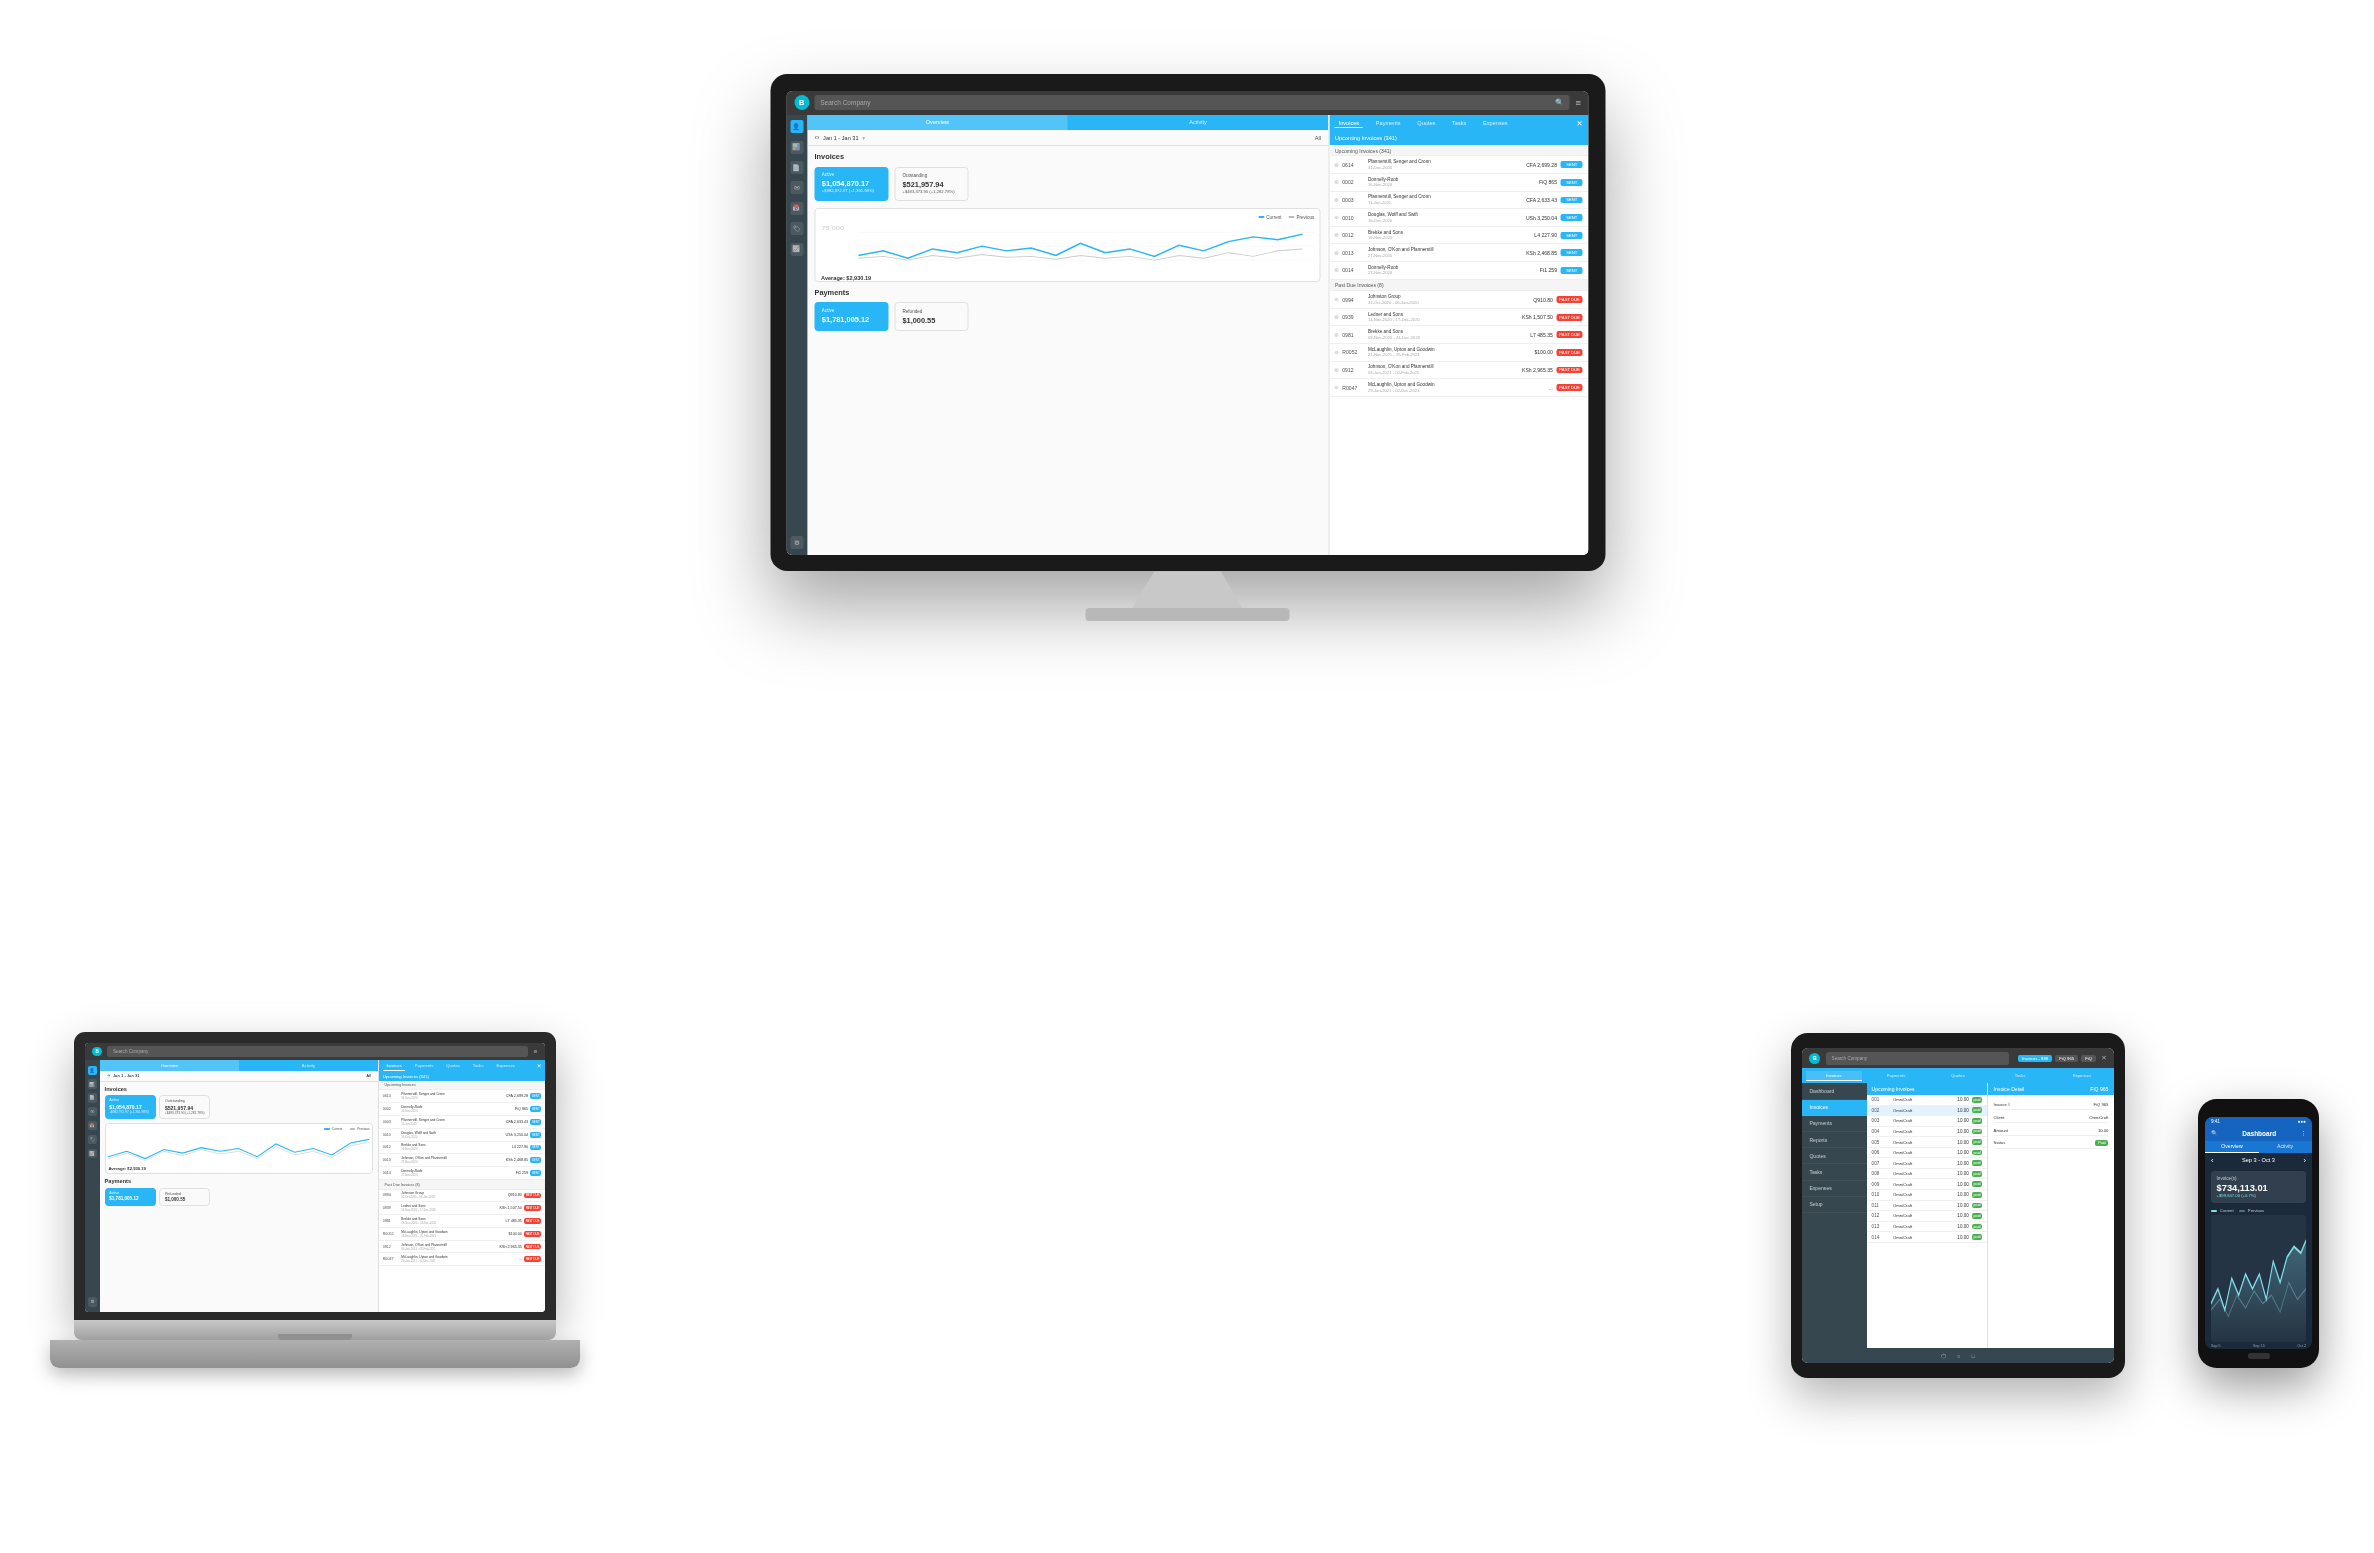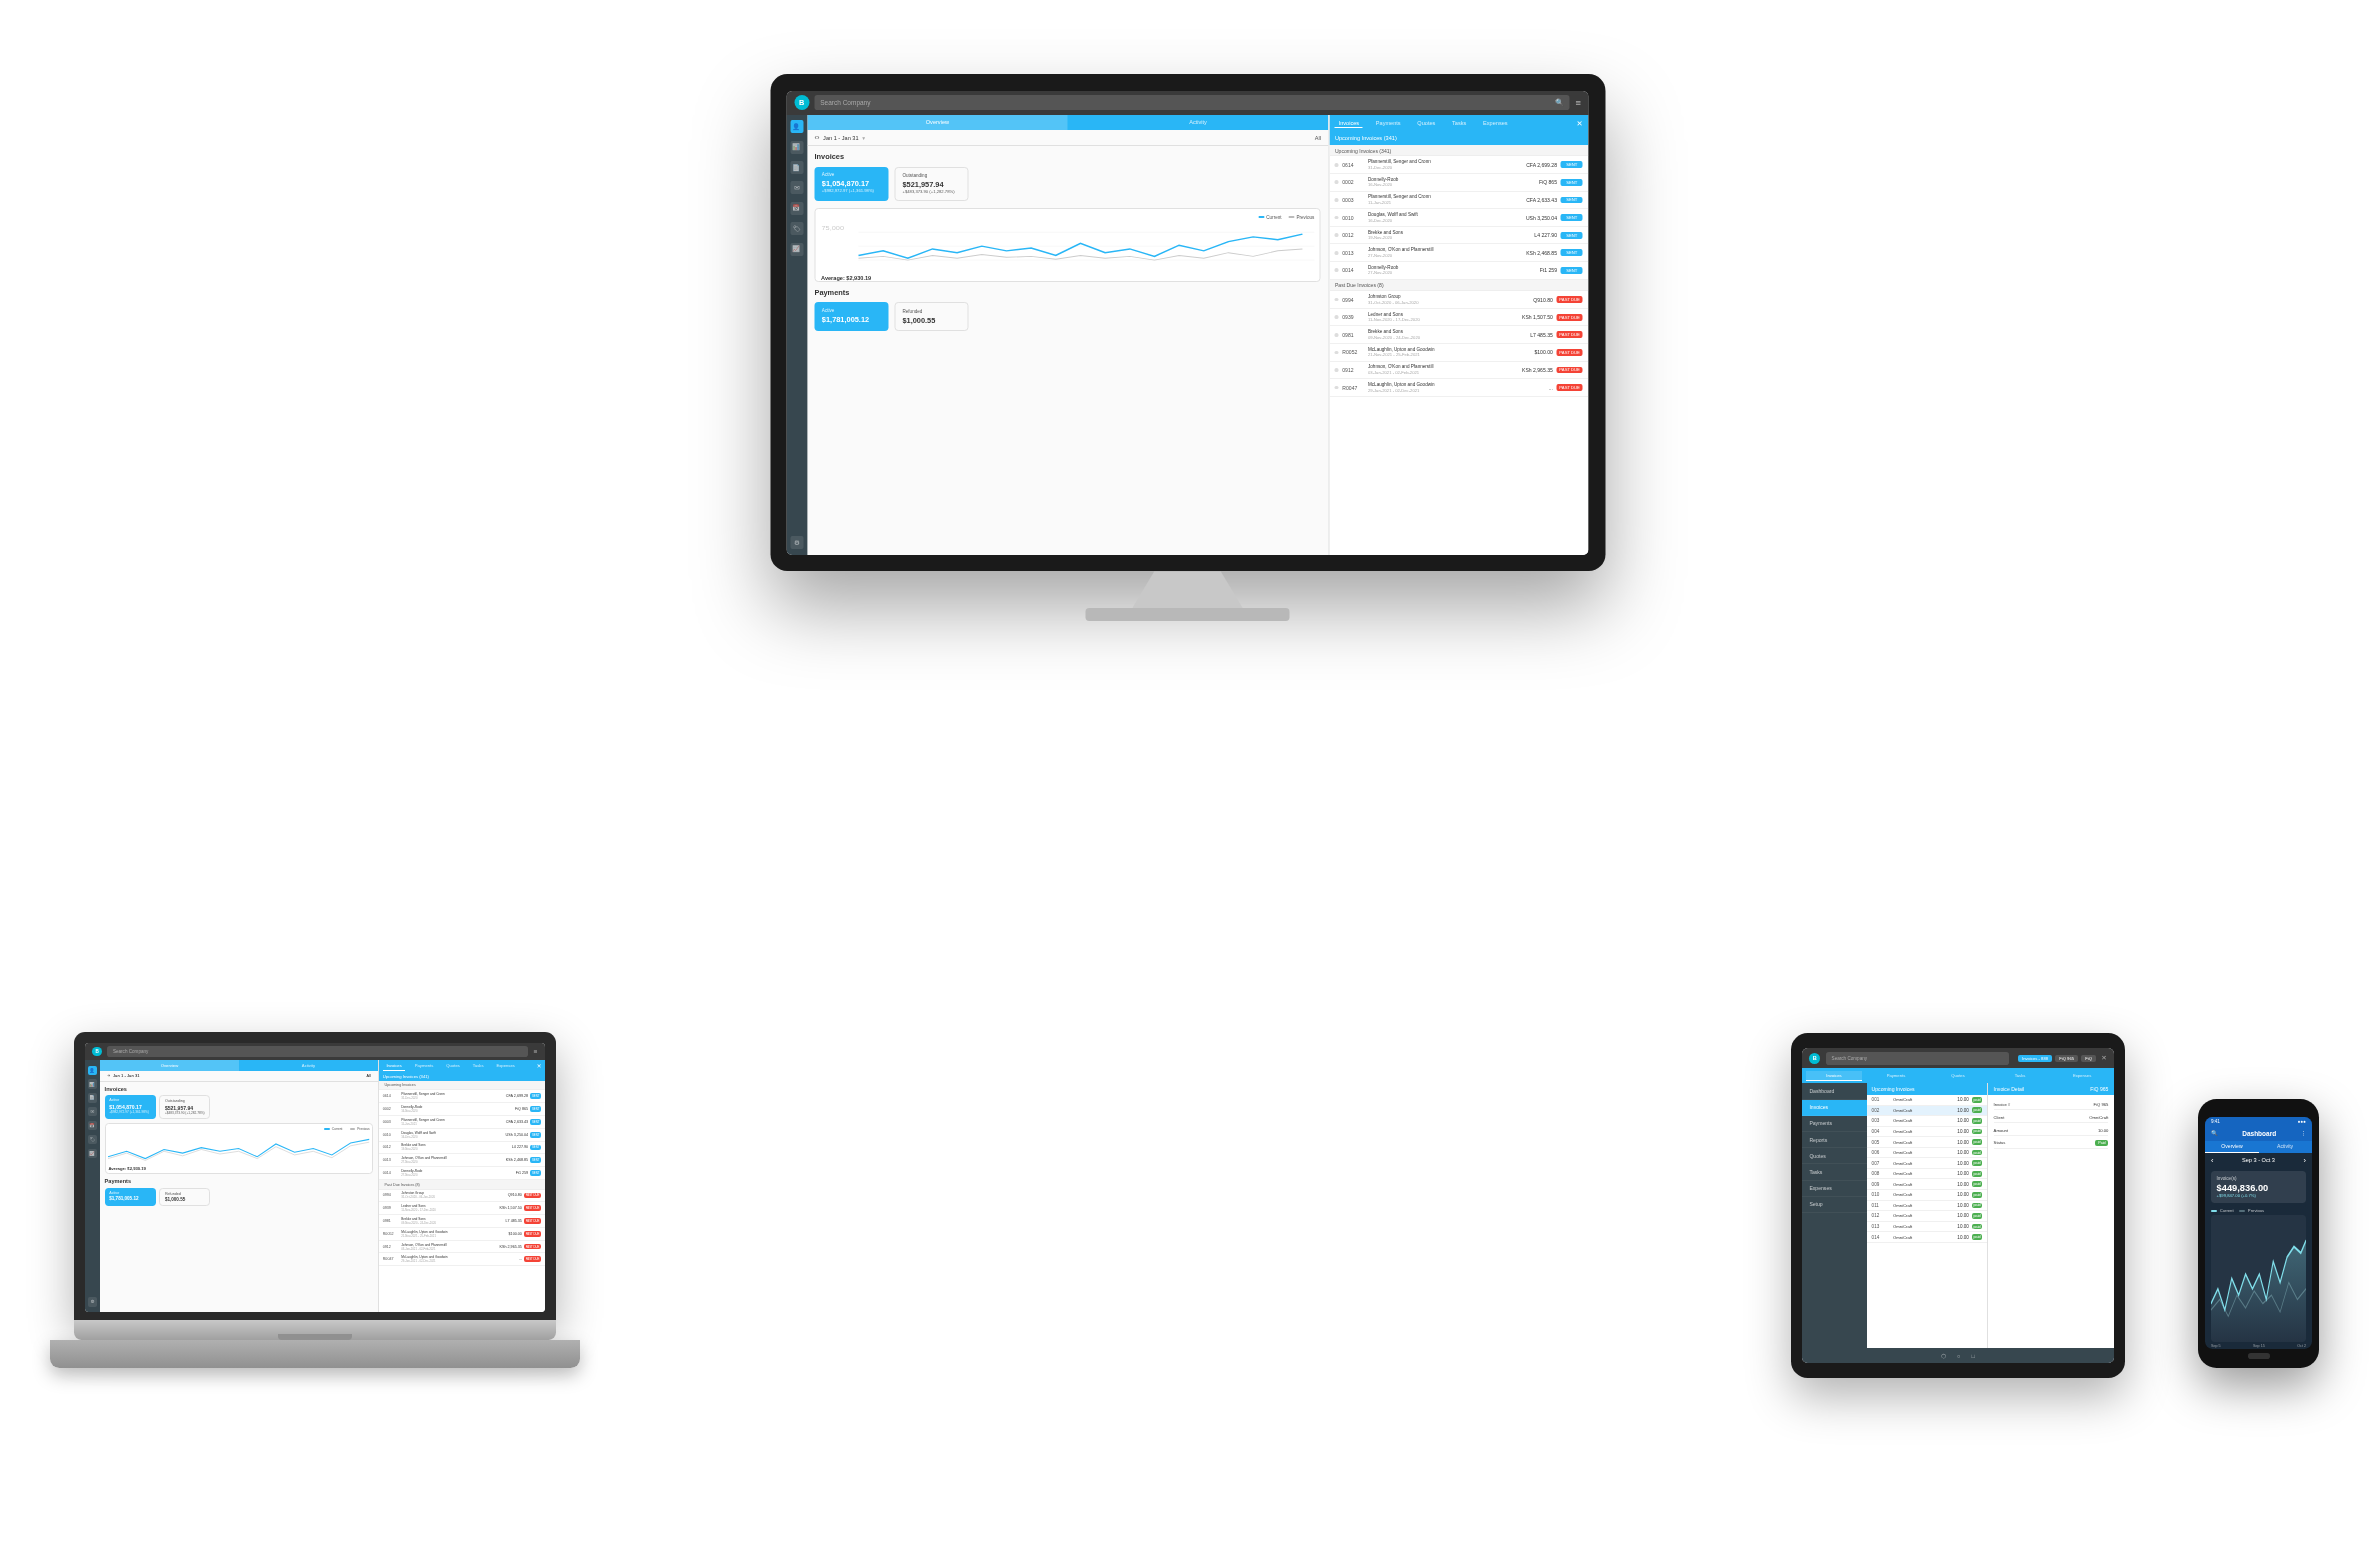--- a/index.html
+++ b/index.html
@@ -1390,21 +1390,21 @@
           </div>
 
           <div class="phone-date-bar">
             <span style="font-size:7.4px;">‹</span>
             <span style="flex:1;text-align:center;font-size:5.6px;">Sep 3 - Oct 3</span>
             <span style="font-size:7.4px;">›</span>
           </div>
 
           <div class="phone-stat-card">
             <div class="phone-stat-label">Invoice(s)</div>
-            <div class="phone-stat-value">$449,836.00</div>
+            <div class="phone-stat-value">$734,113.01</div>
             <div class="phone-stat-change">+$99,847.00 (+0.7%)</div>
           </div>
 
           <div class="phone-legend">
             <span>
               <span class="phone-legend-dot" style="background:#80deea;"></span>
               <span>Current</span>
             </span>
             <span>
               <span class="phone-legend-dot" style="background:#546e7a;"></span>

